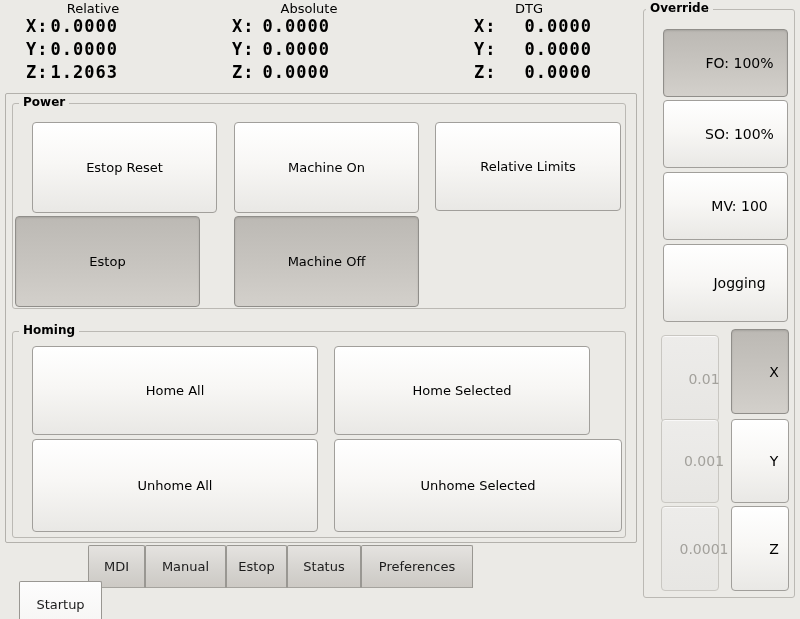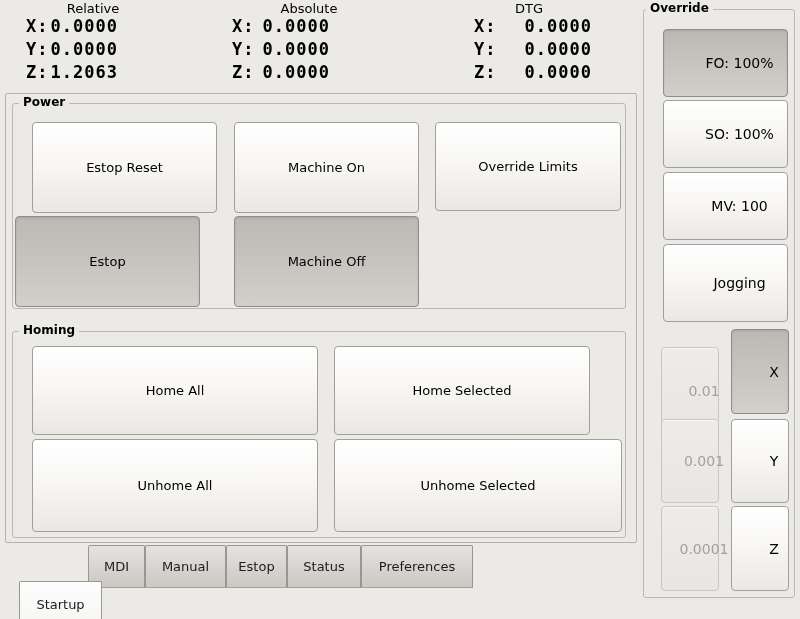--- a/index.html
+++ b/index.html
@@ -127,21 +127,21 @@
         <span>0.0000</span>
       </div>
   </div>
 
   <div class="main-panel">
 
     <div class="gframe" style="left:6px; top:9px; width:614px; height:206px;">
       <span class="frame-label">Power</span>
       <div class="btn" style="left:19px;  top:18px;  width:185px; height:91px;">Estop Reset</div>
       <div class="btn" style="left:221px; top:18px;  width:185px; height:91px;">Machine On</div>
-      <div class="btn" style="left:422px; top:18px;  width:186px; height:89px;">Override Limits</div>
+      <div class="btn" style="left:422px; top:18px;  width:186px; height:89px;">Relative Limits</div>
       <div class="btn pressed" style="left:2px;  top:112px; width:185px; height:91px;">Estop</div>
       <div class="btn pressed" style="left:221px; top:112px; width:185px; height:91px;">Machine Off</div>
     </div>
 
     <div class="gframe" style="left:6px; top:237px; width:614px; height:207px;text-align:center;">
       <span class="frame-label">Homing</span>
       <div class="btn" style="left:19px;  top:14px;  width:286px; height:89px;">Home All</div>
       <div class="btn" style="left:321px; top:14px;  width:256px; height:89px;">Home Selected</div>
       <div class="btn" style="left:19px;  top:107px; width:286px; height:93px;">Unhome All</div>
       <div class="btn" style="left:321px; top:107px; width:288px; height:93px;">Unhome Selected</div>
@@ -169,21 +169,21 @@
     </div>
 
   <div class="gframe" style="left:643px; top:9px; width:152px; height:589px;">
     <span class="frame-label" style="left:2px;">Override</span>
 
     <div class="btn hw pressed" style="left:19px; top:19px;  width:125px; height:68px;">FO: 100%</div>
     <div class="btn hw" style="left:19px; top:90px;  width:125px; height:68px;">SO: 100%</div>
     <div class="btn hw" style="left:19px; top:162px; width:125px; height:68px;">MV: 100</div>
     <div class="btn hw" style="left:19px; top:234px; width:125px; height:78px;">Jogging</div>
 
-    <div class="btn hw disabled" style="left:17px; top:337px; width:58px; height:87px;">0.01</div>
+    <div class="btn hw disabled" style="left:17px; top:325px; width:58px; height:87px;">0.01</div>
     <div class="btn hw disabled" style="left:17px; top:409px; width:58px; height:84px;">0.001</div>
     <div class="btn hw disabled" style="left:17px; top:496px; width:58px; height:85px;">0.0001</div>
 
     <div class="btn hw pressed" style="left:87px; top:319px; width:58px; height:85px;">X</div>
     <div class="btn hw" style="left:87px; top:409px; width:58px; height:84px;">Y</div>
     <div class="btn hw" style="left:87px; top:496px; width:58px; height:85px;">Z</div>
   </div>
 
 </div>
 

